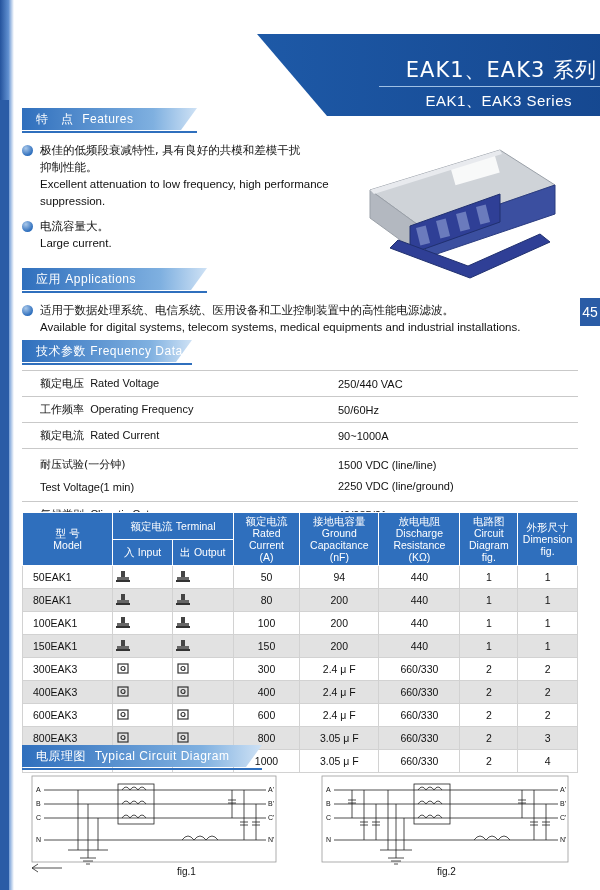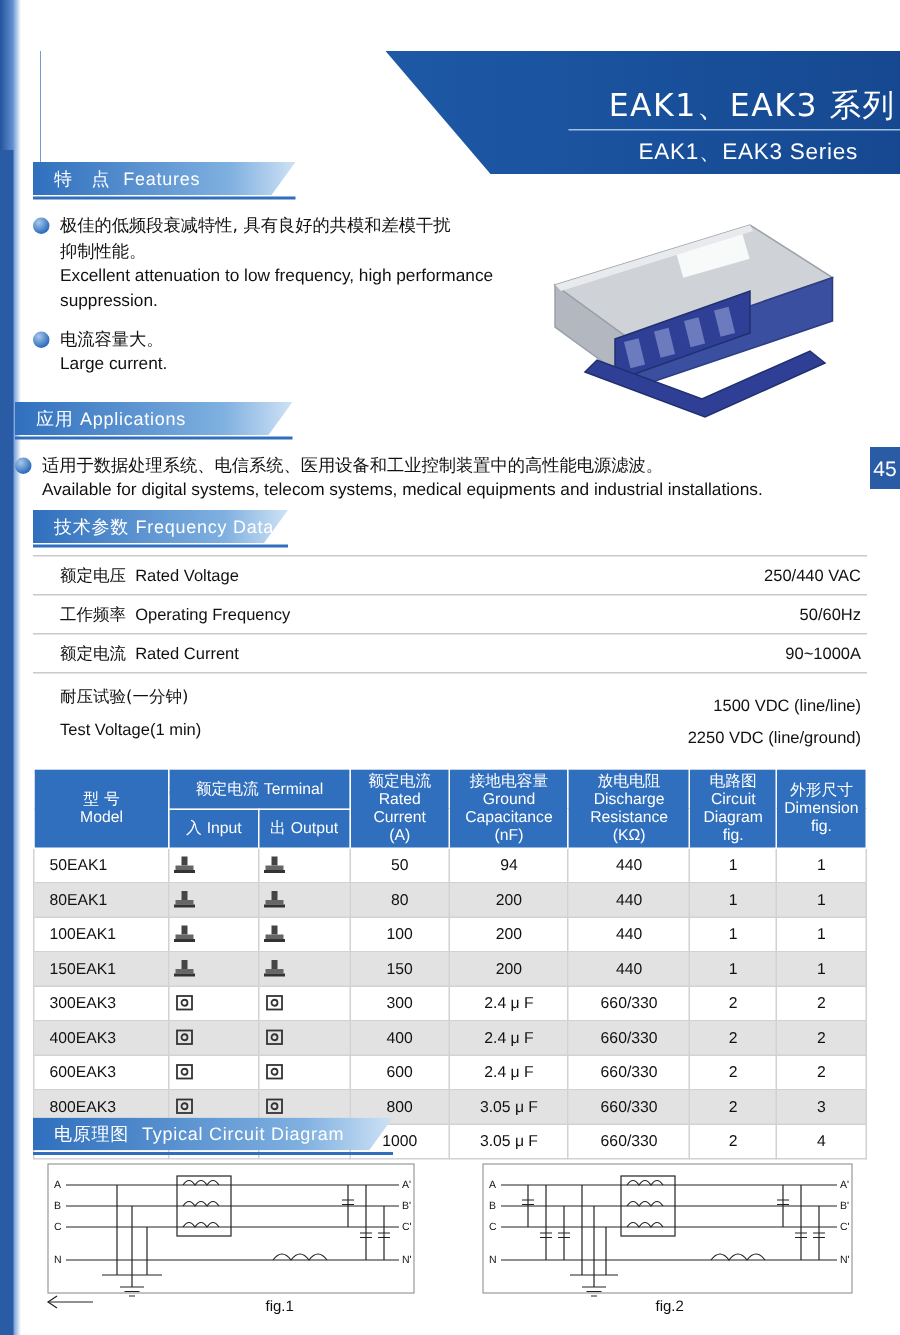--- a/index.html
+++ b/index.html
@@ -89,32 +89,32 @@
     margin-right:7px;margin-top:3px;flex:none;
   }
   .btxt{font-size:11.5px;color:#111;line-height:17px;}
   .btxt .cn{font-family:"DejaVu Sans",sans-serif;font-size:11.5px;}
   .btxt .en{font-family:"Liberation Sans",sans-serif;font-size:11.5px;}
   
   .photo{
     position:absolute;left:350px;top:130px;width:240px;height:160px;
   }
   
-  .apps{position:absolute;left:10px;top:268px;width:520px;}
+  .apps{position:absolute;left:22px;top:268px;width:520px;}
   
   .tech{position:absolute;left:22px;top:340px;width:556px;}
   .tech-table{
     margin-top:8px;width:556px;border-collapse:collapse;font-size:11px;
   }
   .tech-table td{
     padding:5px 4px;border-bottom:1px solid #c9c9c9;vertical-align:middle;
   }
   .tech-table tr:first-child td{border-top:1px solid #c9c9c9;}
   .tech-table td.label{width:290px;padding-left:18px;color:#111;}
-  .tech-table td.val{color:#111;text-align:right;}
+  .tech-table td.val{color:#111;}
   .tech-table .cn{font-family:"DejaVu Sans",sans-serif;}
   
   .spec{
     position:absolute;left:22px;top:512px;width:556px;
     border-collapse:collapse;font-size:10.5px;
   }
   .spec th{
     background:#2f6fbd;color:#fff;font-weight:normal;
     border:1px solid #ffffff;padding:2px 2px;line-height:12px;
     font-family:"DejaVu Sans",sans-serif;
@@ -229,21 +229,21 @@
       </tr>
       <tr>
         <td class="label"><span class="cn">工作频率</span>&nbsp;&nbsp;<span>Operating Frequency</span></td>
         <td class="val">50/60Hz</td>
       </tr>
       <tr>
         <td class="label"><span class="cn">额定电流</span>&nbsp;&nbsp;<span>Rated Current</span></td>
         <td class="val">90~1000A</td>
       </tr>
       <tr>
-        <td class="label" style="padding-top:8px;padding-bottom:20px;">
+        <td class="label" style="padding-top:8px;padding-bottom:8px;">
           <div><span class="cn">耐压试验(一分钟)</span></div>
           <div style="margin-top:9px;"><span>Test Voltage(1 min)</span></div>
         </td>
         <td class="val" style="padding-top:8px;padding-bottom:8px;">
           <div>1500 VDC (line/line)</div>
           <div style="margin-top:9px;">2250 VDC (line/ground)</div>
         </td>
       </tr>
       <tr>
         <td class="label"><span class="cn">气候类别</span>&nbsp;&nbsp;<span>Climatic Category</span></td>

